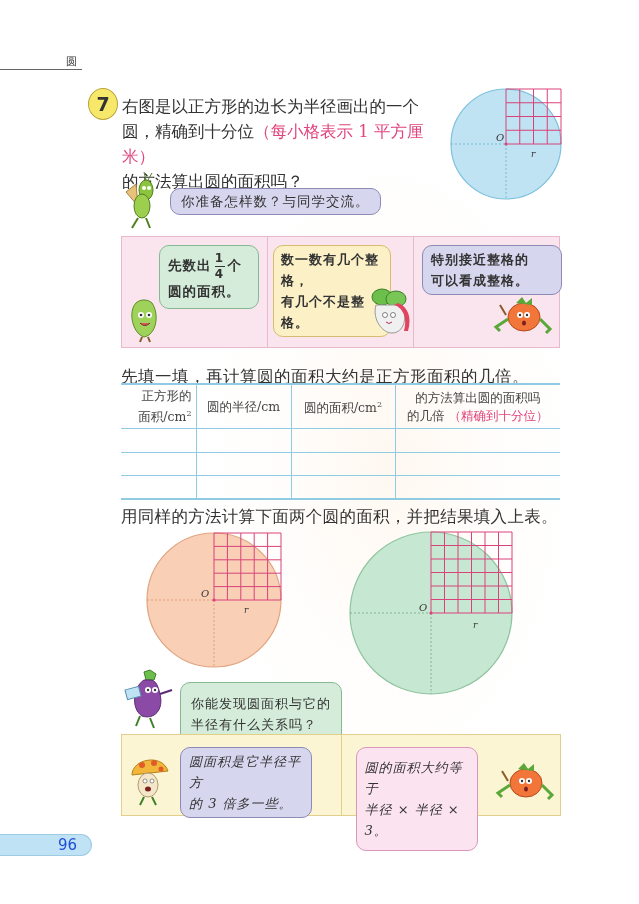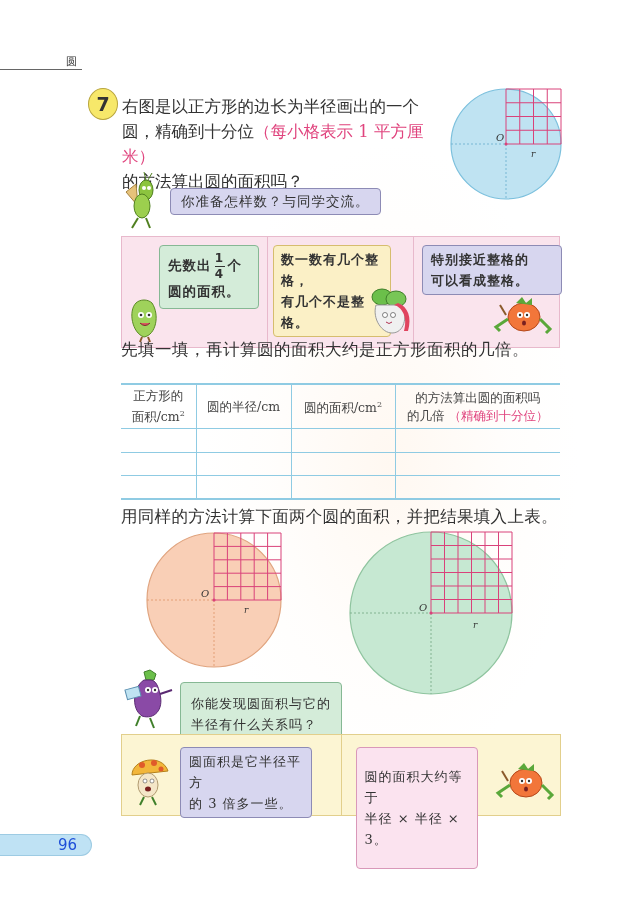--- a/index.html
+++ b/index.html
@@ -15,54 +15,54 @@
   .qnum { position: absolute; left: 88px; top: 88px; width: 30px; height: 32px; border-radius: 50%;
     background: #f7e86a; border: 1.5px solid #b9a640; display: flex; align-items: center; justify-content: center;
     font-family: "DejaVu Sans", sans-serif; font-size: 19px; font-weight: bold; color: #333; }
 
   .qtext { position: absolute; left: 122px; top: 94px; width: 330px; font-size: 16.5px; line-height: 25px; color: #333; }
   .pink { color: #e0447e; }
 
   .circle-fig { position: absolute; }
   .circle-fig svg { display: block; }
 
-  .bubble { position: absolute; border-radius: 4px; padding: 4px 10px; font-size: 13.5px; line-height: 21px; color: #333;
+  .bubble { position: absolute; border-radius: 10px; padding: 4px 10px; font-size: 13.5px; line-height: 21px; color: #333;
     border: 1.5px solid #999; letter-spacing: 1px; }
   .bubble-lilac { background: #d7d6ef; border-color: #8d8bb5; }
   .bubble-green { background: #d4ecd9; border-color: #86b894; }
   .bubble-yellow { background: #fbf0c6; border-color: #d6bd6e; }
   .bubble-pink { background: #fbe3ef; border-color: #d998b9; }
 
   .tip-box { position: absolute; left: 121px; top: 236px; width: 439px; height: 112px; background: #fae4ed;
     border: 1.5px solid #e8b9cc; display: flex; }
   .tip-cell { position: relative; flex: 1; border-right: 1.5px solid #e8b9cc; font-weight: bold; }
   .tip-cell:last-child { border-right: none; }
 
   .frac { display: inline-flex; flex-direction: column; align-items: center; vertical-align: middle; font-family: "DejaVu Sans", sans-serif;
     font-size: 12px; line-height: 13px; margin: 0 3px; }
   .frac .bar { width: 10px; height: 1.2px; background: #333; margin: 1px 0; }
 
-  .instr { position: absolute; left: 121px; top: 339px; font-size: 16.5px; color: #333; letter-spacing: 0.5px; }
+  .instr { position: absolute; left: 121px; top: 366px; font-size: 16.5px; color: #333; letter-spacing: 0.5px; }
 
   .table { position: absolute; left: 121px; top: 383px; width: 439px; border-collapse: collapse; }
   .table td, .table th { border-left: 1.5px solid #8fcbe3; border-right: 1.5px solid #8fcbe3; font-weight: normal;
     font-size: 12.5px; line-height: 18px; color: #444; text-align: center; }
   .table td:first-child, .table th:first-child { border-left: none; }
   .table td:last-child, .table th:last-child { border-right: none; }
   .table tr { border-bottom: 1.5px solid #8fcbe3; }
   .table thead tr { border-top: 2px solid #8fcbe3; border-bottom: 1.5px solid #8fcbe3; }
   .table tbody tr:last-child { border-bottom: 2px solid #8fcbe3; }
   .table th { height: 42px; padding: 2px 4px; }
   .table td { height: 23.5px; }
   .table sup { font-size: 8px; }
 
   .instr2 { position: absolute; left: 121px; top: 506px; font-size: 16.5px; color: #333; letter-spacing: 0.3px; }
 
   .bottom-box { position: absolute; left: 121px; top: 734px; width: 440px; height: 82px; background: #fcf5d3;
-    border: 1.5px solid #e2cf8c; display: flex; }
+    border: 1.5px solid #e2cf8c; display: flex; font-style: italic; }
   .bottom-cell { position: relative; flex: 1; border-right: 1.5px solid #e2cf8c; }
   .bottom-cell:last-child { border-right: none; }
 
   .char { position: absolute; }
 
   .page-tab { position: absolute; left: 0; top: 834px; width: 92px; height: 22px; background: #bfe2f4;
     border-radius: 0 11px 11px 0; border: 1px solid #9dcbe3; border-left: none; }
   .page-num { position: absolute; left: 58px; top: 836px; font-family: "DejaVu Sans", sans-serif; font-size: 15px; color: #1d4ed8; }
 </style>
 </head>
@@ -184,21 +184,21 @@
       </svg>
     </div>
   </div>
 </div>
 
 <div class="instr">先填一填，再计算圆的面积大约是正方形面积的几倍。</div>
 
 <table class="table">
   <thead>
     <tr>
-      <th style="width:75px;">
+      <th style="width:75px;text-align:right;">
           <div>正方形的</div>
           <div><span>面积/cm</span><sup>2</sup></div>
         </th>
       <th style="width:95px;"><span>圆的半径/cm</span></th>
       <th style="width:104px;"><span>圆的面积/cm</span><sup>2</sup></th>
       <th>
           <div>的方法算出圆的面积吗</div>
           <div><span>的几倍</span> <span class="pink">（精确到十分位）</span></div>
         </th>
     </tr>
@@ -314,21 +314,21 @@
         <line x1="16" y1="44" x2="12" y2="52" stroke="#3f7f2a" stroke-width="2"></line>
           <line x1="24" y1="44" x2="28" y2="52" stroke="#3f7f2a" stroke-width="2"></line>
       </svg>
     </div>
     <div class="bubble bubble-lilac" style="left:58px; top:12px; width:132px; padding:3px 8px; font-size:13px;">
       <div>圆面积是它半径平方</div>
       <div>的 3 倍多一些。</div>
     </div>
   </div>
   <div class="bottom-cell">
-    <div class="bubble bubble-pink" style="left:14px; top:12px; width:122px; padding:18px 8px; font-size:13px;">
+    <div class="bubble bubble-pink" style="left:14px; top:12px; width:122px; padding:9px 8px; font-size:13px;">
       <div>圆的面积大约等于</div>
       <div>半径 × 半径 × 3。</div>
     </div>
     <div class="char" style="left:152px; top:24px;">
       <svg width="62" height="44" viewBox="0 0 62 44">
         <ellipse cx="32" cy="24" rx="16" ry="14" fill="#f2763a" stroke="#b4481a"></ellipse>
         <path d="M24,10 L30,4 L34,10 L40,5 L40,12 Z" fill="#5aa83a"></path>
         <circle cx="28" cy="22" r="3" fill="#fff"></circle>
           <circle cx="35" cy="22" r="3" fill="#fff"></circle>
         <circle cx="28" cy="22" r="1.2" fill="#333"></circle>

